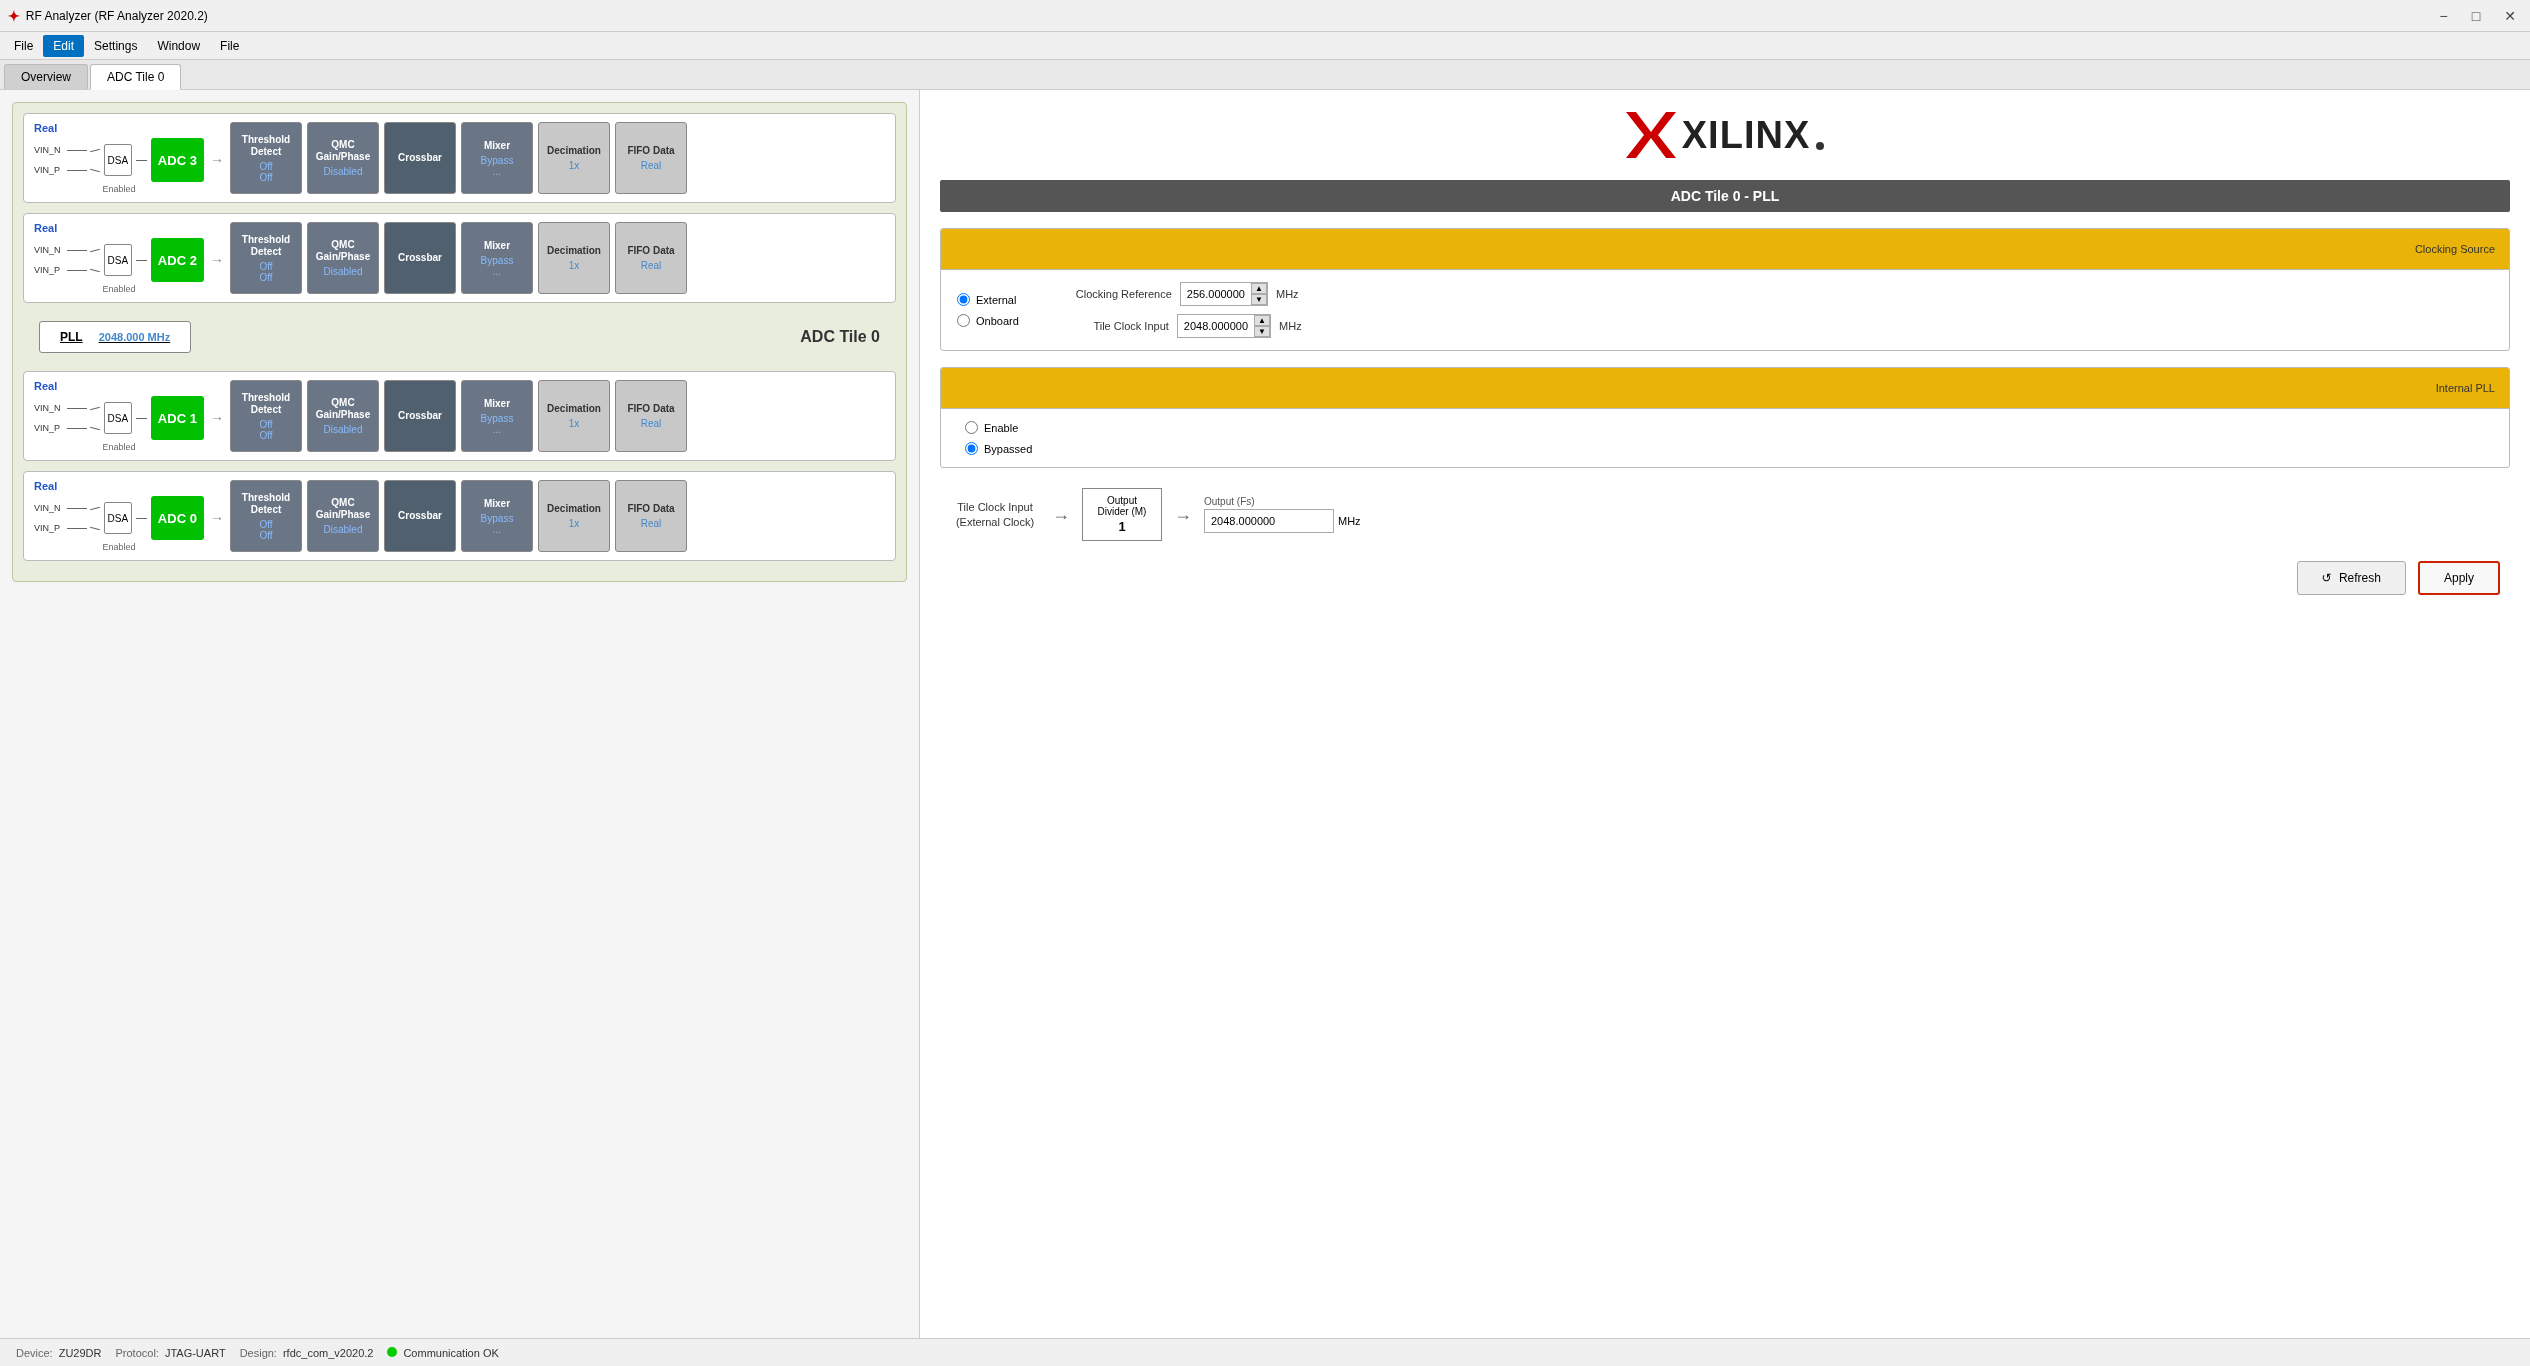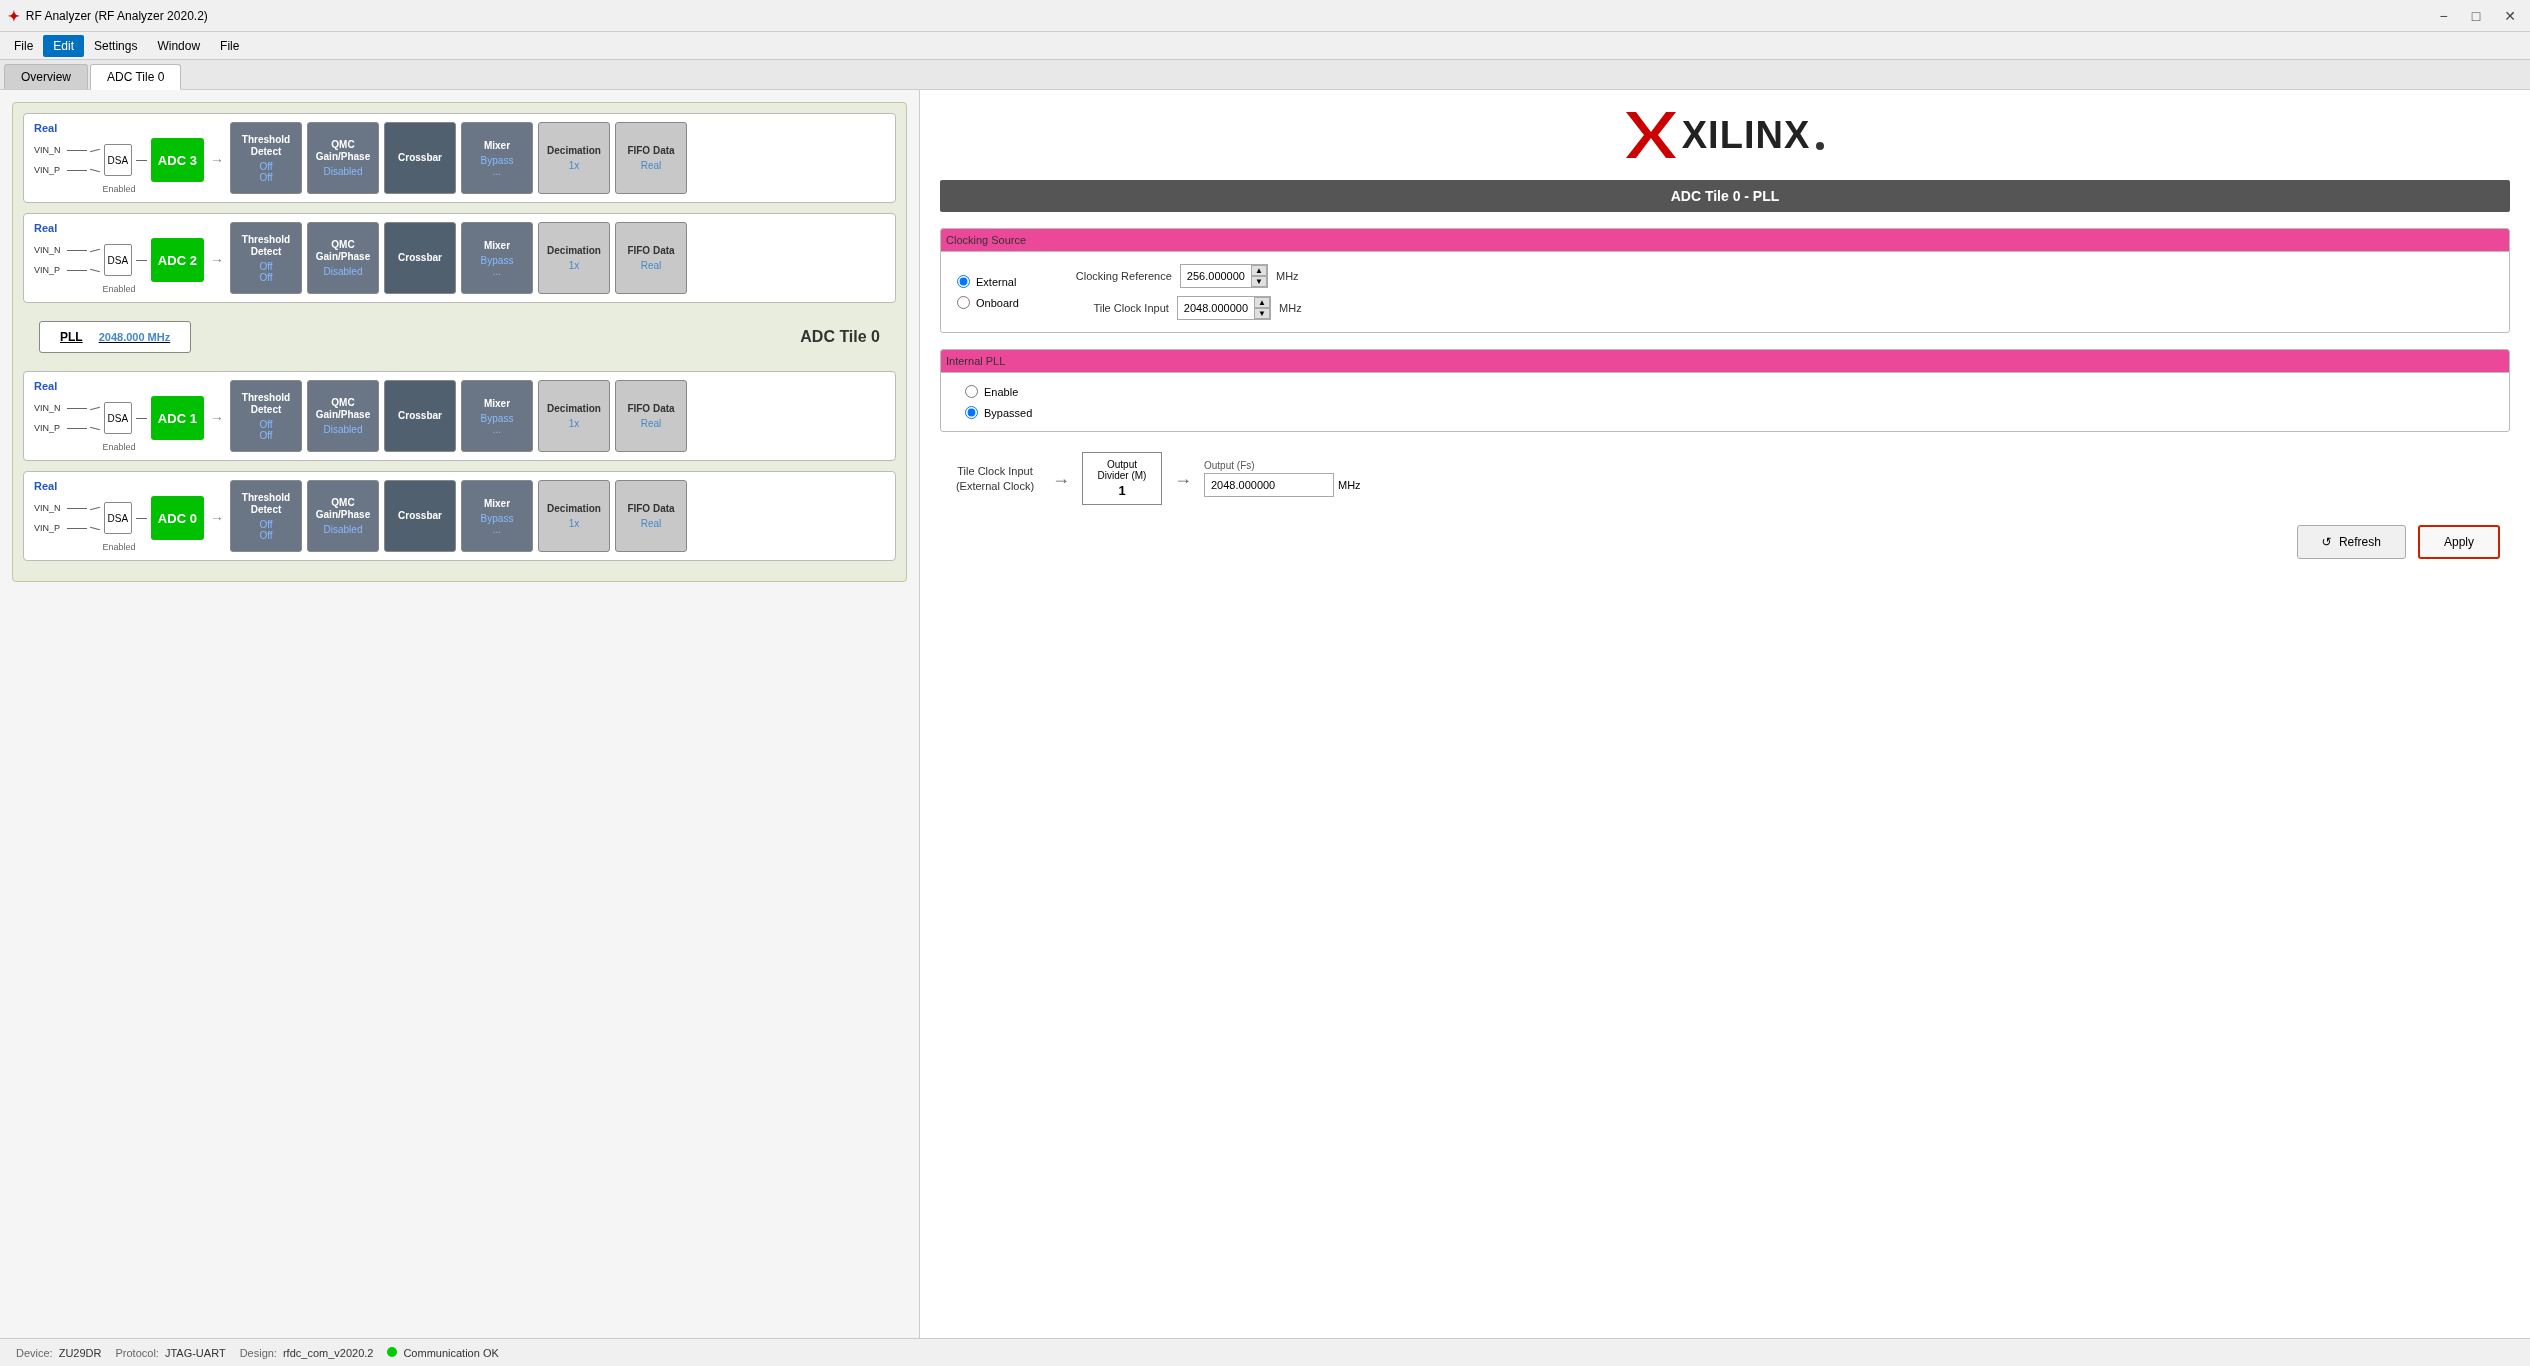--- a/index.html
+++ b/index.html
@@ -197,24 +197,24 @@
     }
 
     
     .config-section {
       border: 1px solid #bbb;
       border-radius: 3px;
       margin-bottom: 16px;
       overflow: hidden;
     }
     .config-section-title {
-      text-align: left;
-      padding: 5px;
+      text-align: right;
+      padding: 14px;
       font-size: 11px;
-      background: #ec4899;
+      background: #eab308;
       border-bottom: 1px solid #bbb;
       color: #333;
     }
     .config-body {
       padding: 12px 16px;
       display: flex;
       align-items: center;
       gap: 20px;
     }
 

